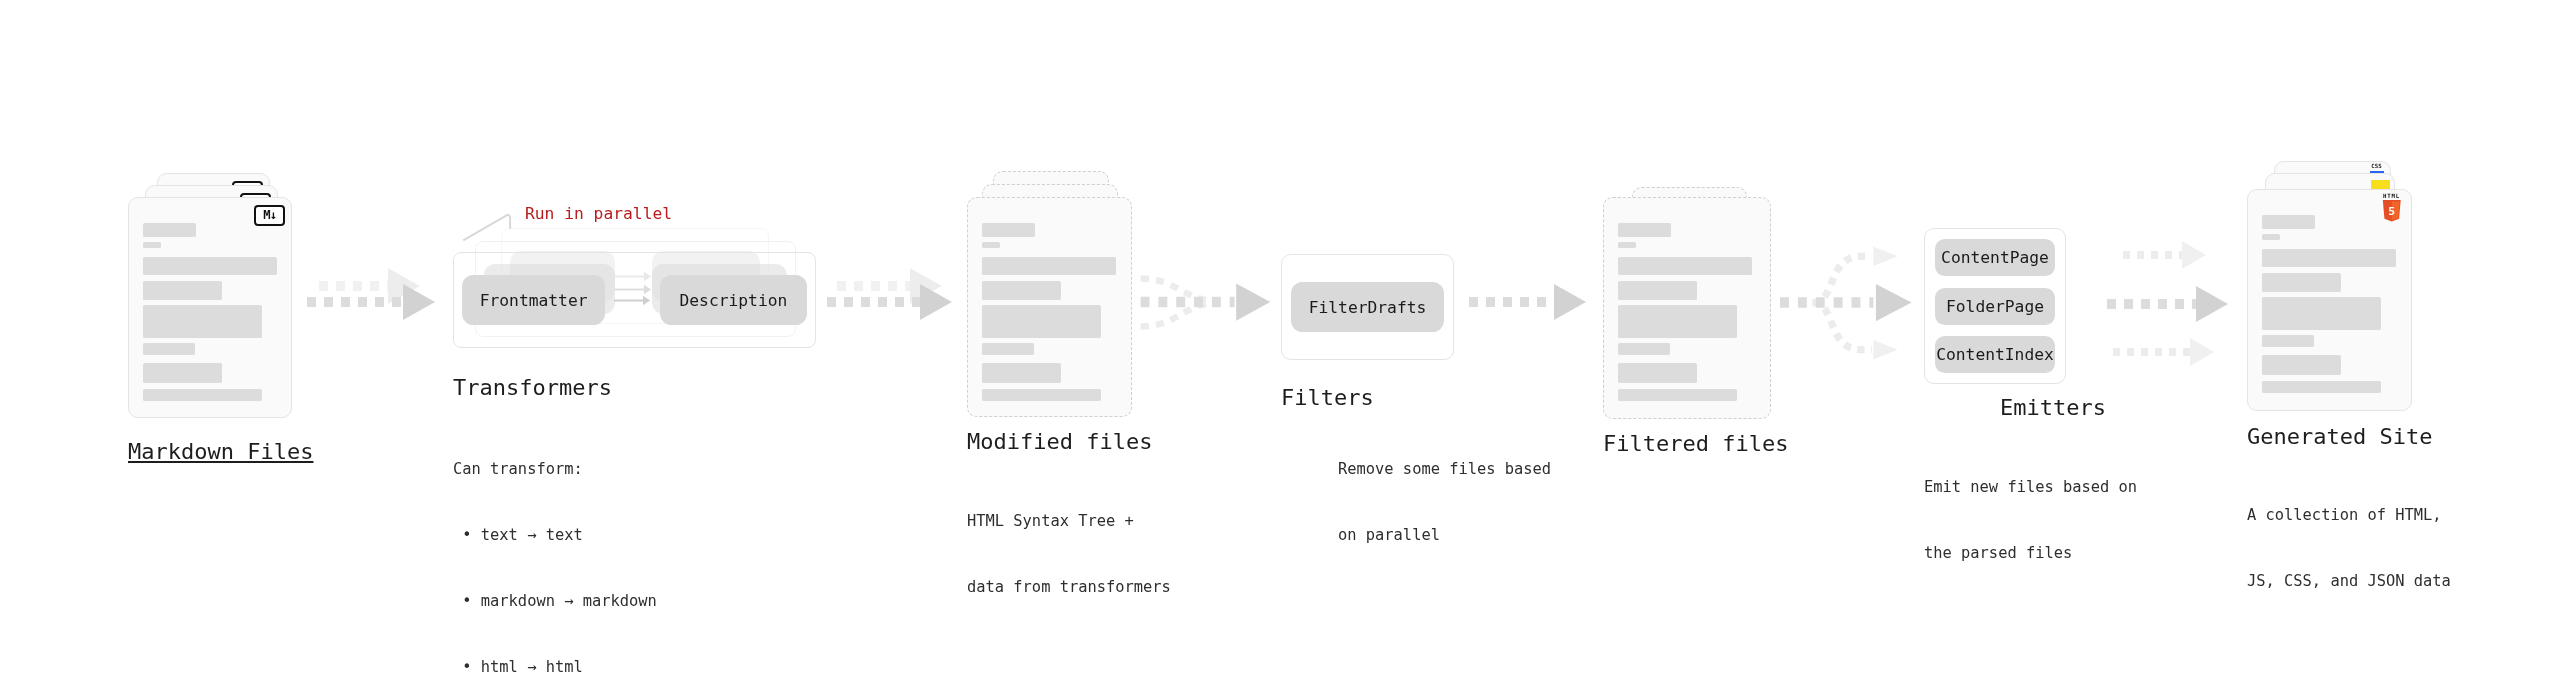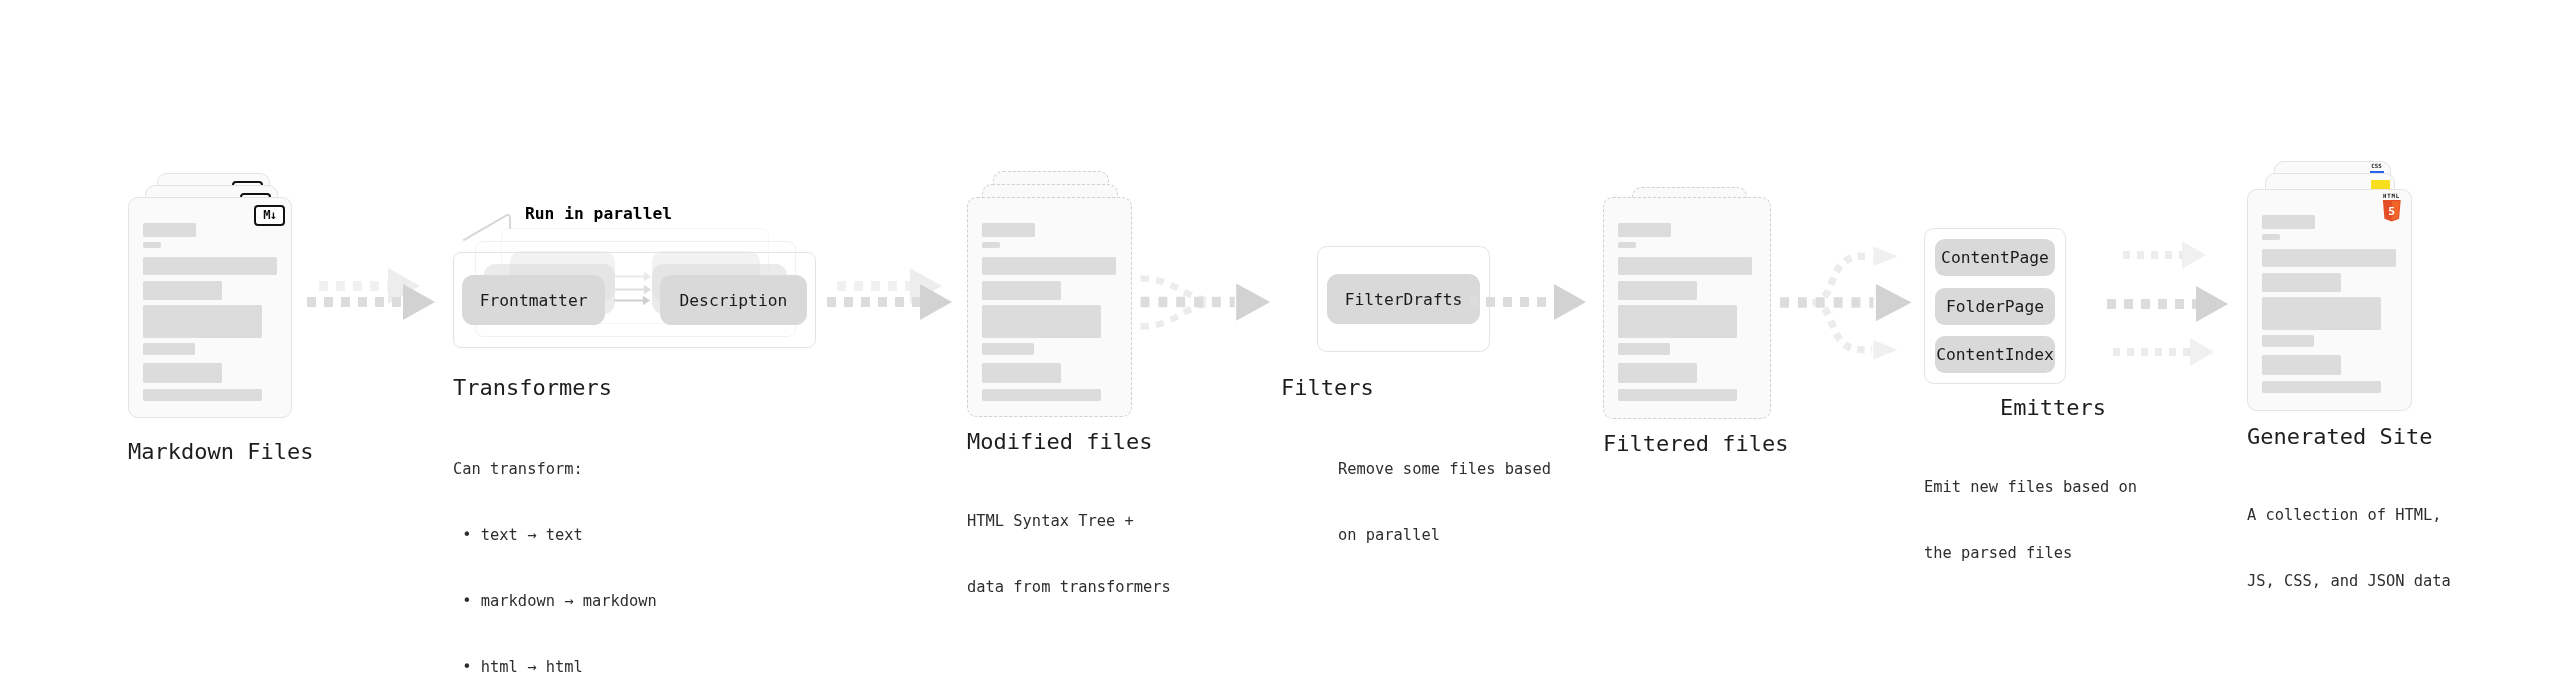--- a/index.html
+++ b/index.html
@@ -42,21 +42,21 @@
   .lite .dhead { border-top-width:14px; border-bottom-width:14px; border-left:24.4px solid #f0f0f0; }
   .ghost-arrow { opacity:.38; }
   .fsvg { position:absolute; }
   
   .t-panel { position:absolute; height:96px; border:1.6px solid #e4e4e4; border-radius:8.1px;
     display:flex; align-items:center; justify-content:space-between; padding:0 8.1px; }
   .t-btn { height:50px; background:#d9d9d9; border-radius:11.4px; flex:0 1 auto; min-width:0;
     display:flex; align-items:center; justify-content:center; font-size:16.3px; color:#1b1b1b; overflow:hidden; }
   .t-btn.fm { width:143px; } .t-btn.de { width:147px; }
   .t-arrow { flex:0 0 auto; }
-  .note-text { position:absolute; font-size:16.3px; color:#000000; white-space:pre;font-weight:bold; }
+  .note-text { position:absolute; font-size:16.3px; color:#b91c1c; white-space:pre; }
   
   .fl-box { position:absolute; width:173px; height:106px; border:1.6px solid #e4e4e4; border-radius:9.8px;
     display:flex; align-items:center; justify-content:center; background:#fff; }
   .fl-btn { width:153px; height:50px; background:#d9d9d9; border-radius:11.4px;
     display:flex; align-items:center; justify-content:center; font-size:16.3px; color:#1b1b1b; }
   .em-box { position:absolute; width:142px; height:156px; border:1.6px solid #e4e4e4; border-radius:9.8px;
     background:#fff; display:flex; flex-direction:column; justify-content:space-between; padding:9.8px; }
   .em-btn { height:37px; background:#d9d9d9; border-radius:9.8px;
     display:flex; align-items:center; justify-content:center; font-size:16.3px; color:#1b1b1b; }
 </style>
@@ -76,21 +76,21 @@
       <div class="md-badge">M↓</div>
     <div class="sk sk1"></div>
         <div class="sk sk2"></div>
         <div class="sk sk3"></div>
         <div class="sk sk4"></div>
         <div class="sk sk5"></div>
         <div class="sk sk6"></div>
         <div class="sk sk7"></div>
         <div class="sk sk8"></div>
       </div>
-    <div class="stage-title" style="left:128px;top:439px;">Markdown Files</div>
+    <div class="stage-title" style="left:128px;top:439px;text-decoration:underline;">Markdown Files</div>
   </div>
 
   <div class="dash-arrow ghost-arrow" style="left:319px;top:268px;">
     <div class="dline" style="width:69px;"></div>
       <div class="dhead"></div>
   </div>
   <div class="dash-arrow" style="left:307px;top:284px;">
     <div class="dline" style="width:96px;"></div>
       <div class="dhead"></div>
   </div>
@@ -165,24 +165,24 @@
   </div>
 
   <svg class="fsvg" style="left:1134px;top:264px;" width="142" height="77" viewBox="0 0 175 95">
     <path d="M8 18 C55 18 60 46 105 46" stroke="#ececec" stroke-width="8" stroke-dasharray="10 9" fill="none"></path>
     <path d="M8 77 C55 77 60 48 105 48" stroke="#ececec" stroke-width="8" stroke-dasharray="10 9" fill="none"></path>
     <path d="M8 47 H124" stroke="#dcdcdc" stroke-width="13" stroke-dasharray="11 11" fill="none"></path>
     <polygon points="126,24 168,47 126,70" fill="#d2d2d2"></polygon>
   </svg>
 
   <div>
-    <div class="fl-box" style="left:1281px;top:246px;margin-left:36px;">
+    <div class="fl-box" style="left:1281px;top:254px;">
       <div class="fl-btn">FilterDrafts</div>
     </div>
-    <div class="stage-title" style="left:1281px;top:375px;text-align:right;">Filters</div>
+    <div class="stage-title" style="left:1281px;top:385px;text-align:right;">Filters</div>
     <div class="stage-desc" style="left:1338px;top:414px;">
       <div>Remove some files based</div>
       <div>on parallel</div>
     </div>
   </div>
 
   <div class="dash-arrow" style="left:1469px;top:284px;">
     <div class="dline" style="width:85px;"></div>
       <div class="dhead"></div>
   </div>

